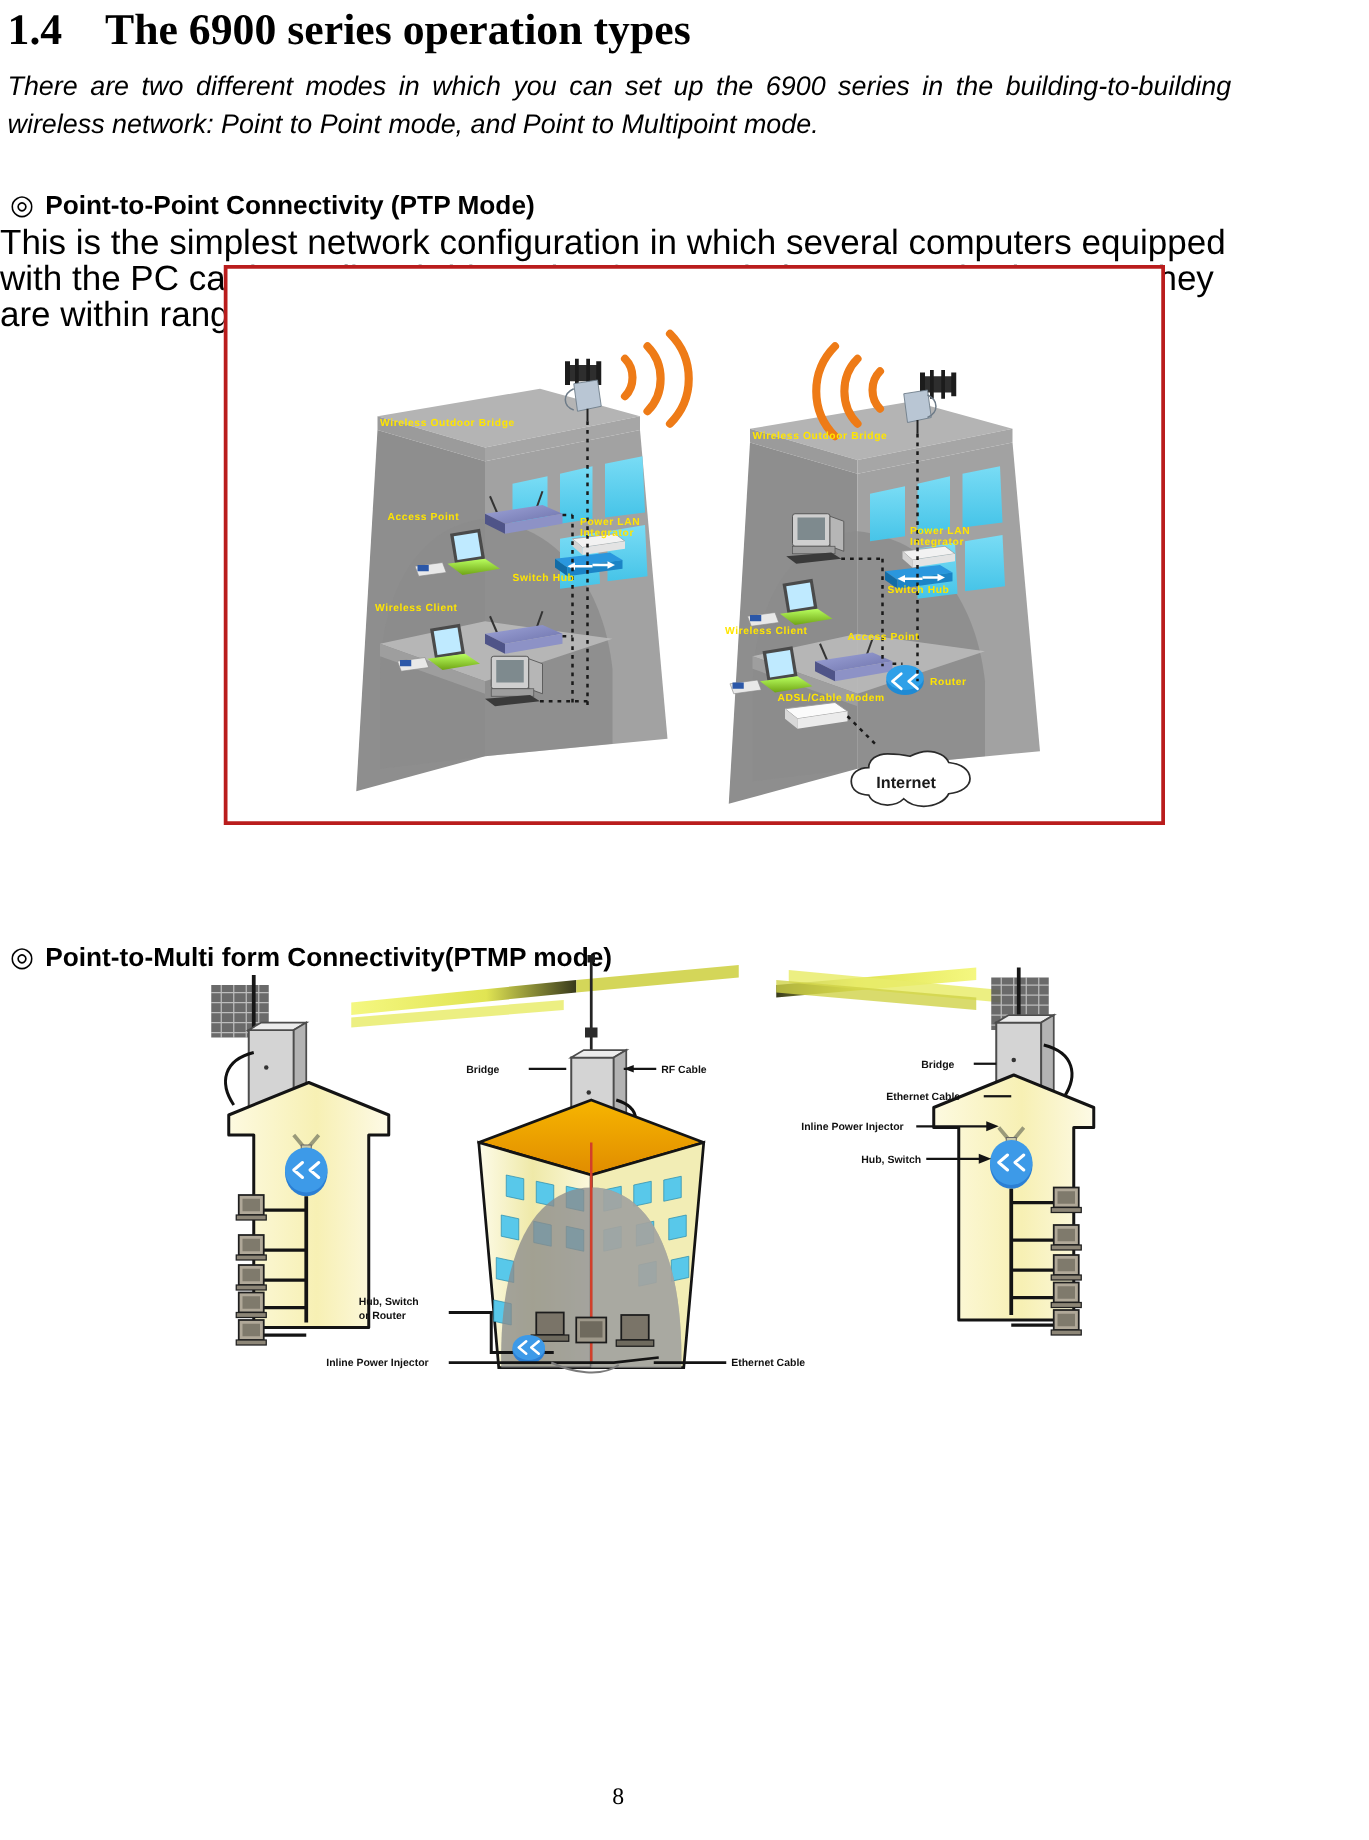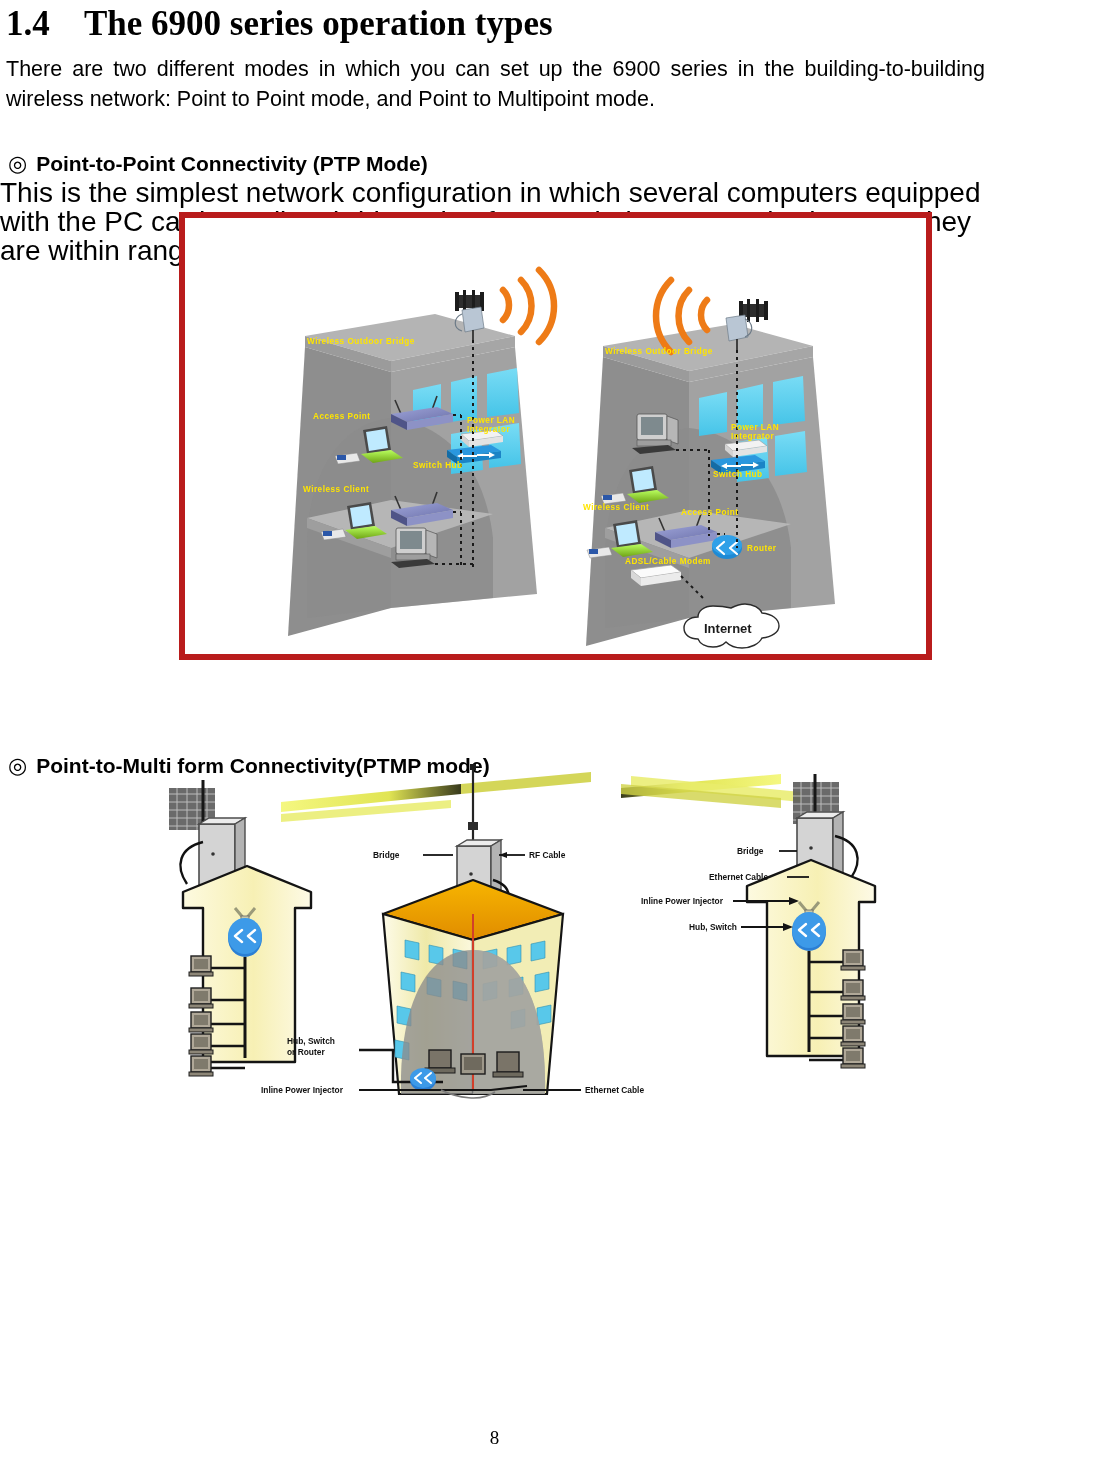--- a/index.html
+++ b/index.html
@@ -35,20 +35,21 @@
   }
   .sec-num { display: inline-block; min-width: 78px; }
 
   
   .body-par {
     font-size: 21.5px;
     line-height: 30px;
     margin: 10px 0 0 0;
     padding: 0 4px 0 6px;
     text-align: justify;
+    font-style: italic;
   }
   .body-par.j { text-align-last: left; }
 
   
   .bullet-head {
     font-size: 21px;
     font-weight: bold;
     line-height: 28px;
     margin: 36px 0 0 0;
     padding-left: 8px;
@@ -64,21 +65,21 @@
     margin: 0;
   }
 
   
   .fig1-box {
     position: absolute;
     left: 179px;
     top: 212px;
     width: 753px;
     height: 448px;
-    border: 6px solid #b91c1c;
+    border: 3px solid #b91c1c;
     box-sizing: border-box;
     background: #ffffff;
   }
   .fig1-svg { position: absolute; left: 0; top: 0; }
 
   
   .fig2-wrap {
     position: absolute;
     left: 161px;
     top: 762px;

